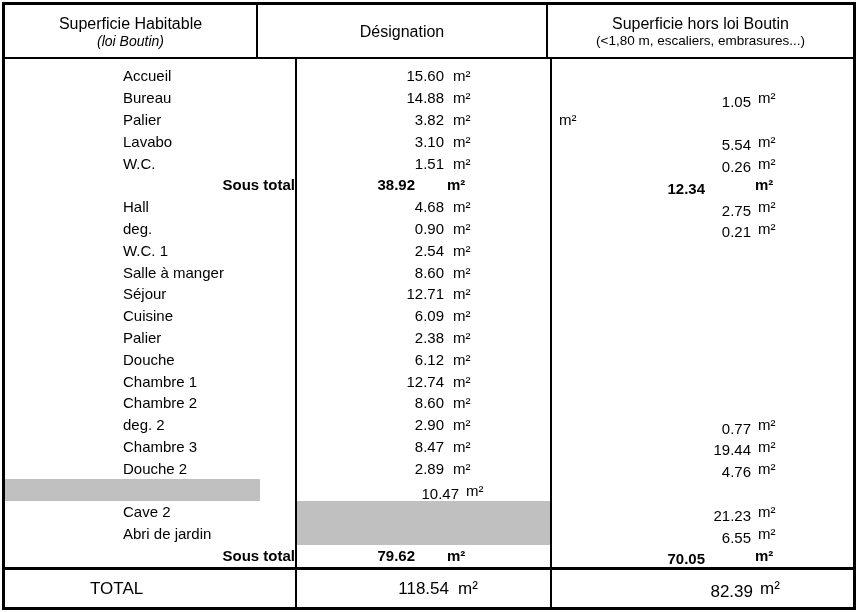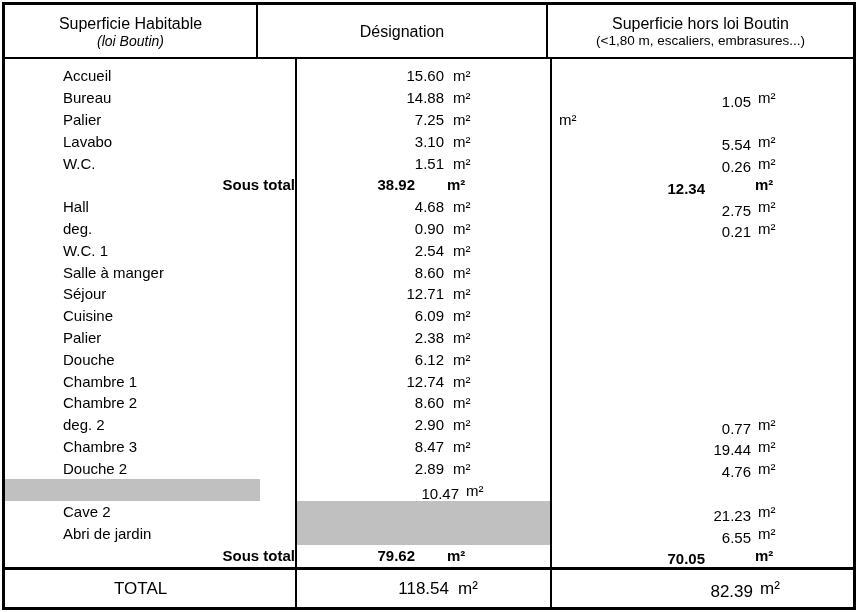--- a/index.html
+++ b/index.html
@@ -16,39 +16,39 @@
   .h-main{font-size:16px;line-height:19px;}
   .h-sub-italic{font-size:14px;font-style:italic;line-height:16px;}
   .h-sub-small{font-size:13.5px;line-height:16px;}
 
   
   .tbody{flex:1;position:relative;padding:6px 0 0 0;overflow:hidden;}
   .vline{position:absolute;top:0;bottom:0;width:2px;background:#000;z-index:5;}
   .vline1{left:290px;} .vline2{left:545px;}
   .row{height:21.8px;display:flex;align-items:center;font-size:15px;}
   .cell{height:100%;box-sizing:border-box;display:flex;align-items:center;}
-  .cell-label{width:292px;padding-left:58px;}
+  .cell-label{width:292px;padding-left:118px;}
   .cell-hab{width:255px;}
   .cell-hors{flex:1;}
   .num{text-align:right;white-space:pre;}
   .cell-hab .num{width:147px;}
   .cell-hab .unit{margin-left:9px;}
   .cell-hors .num{width:199px;margin-top:7px;}
   .cell-hors .unit{margin-left:7px;}
   .row.subtotal{font-weight:bold;}
   .row.subtotal .cell-label{padding-left:0;padding-right:2px;justify-content:flex-end;}
   .row.subtotal .cell-hab .num{width:118px;}
   .row.subtotal .cell-hab .unit{margin-left:32px;}
   .row.subtotal .cell-hors .num{width:153px;}
   .row.subtotal .cell-hors .unit{margin-left:50px;}
   .cell-hab.gray{background:#c0c0c0;}
 
   
   .total-row{height:37px;flex:none;position:relative;border-top:3px solid #000;display:flex;align-items:center;font-size:17px;}
-  .total-row .cell-label{padding-left:109px;border-radius:9px;}
+  .total-row .cell-label{padding-left:85px;border-radius:9px;}
   .total-row .cell-hab .num{width:152px;}
   .total-row .cell-hors .num{width:201px;}
 </style>
 </head>
 <body>
 
 <div class="sheet">
   <div class="frame">
 
     <div class="header-row">
@@ -86,21 +86,21 @@
       <span class="unit">m²</span>
     </div>
     <div class="cell cell-hors">
       <span class="num">1.05</span>
       <span class="unit">m²</span>
     </div>
   </div>
         <div class="row">
     <div class="cell cell-label">Palier</div>
     <div class="cell cell-hab">
-      <span class="num">7.25</span>
+      <span class="num">3.82</span>
       <span class="unit">m²</span>
     </div>
     <div class="cell cell-hors">
       <span class="unit">m²</span>
     </div>
   </div>
         <div class="row">
     <div class="cell cell-label">Lavabo</div>
     <div class="cell cell-hab">
       <span class="num">3.10</span>

